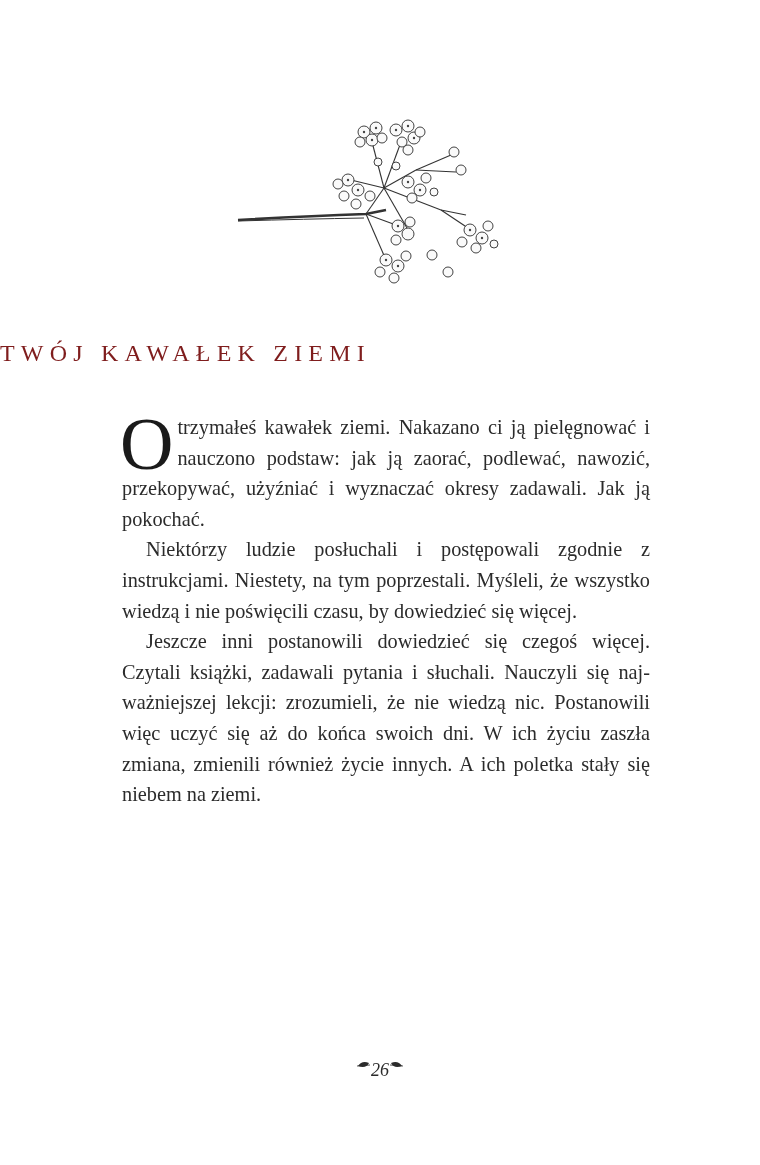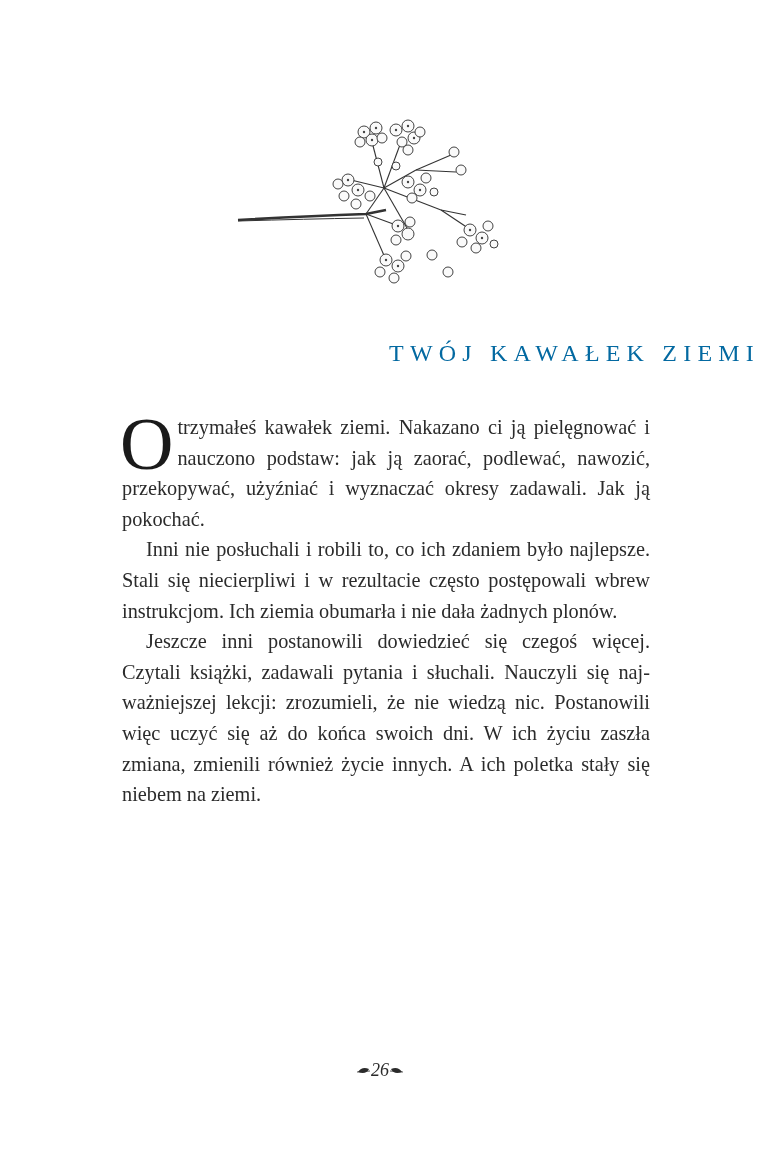--- a/index.html
+++ b/index.html
@@ -20,25 +20,25 @@
       left: 236px;
       top: 110px;
       width: 290px;
       height: 180px;
     }
     .chapter-title {
       position: absolute;
       left: 0;
       top: 340px;
       width: 760px;
-      text-align: right;
+      text-align: left;
       font-family: "Liberation Serif", "DejaVu Serif", serif;
       font-size: 24px;
       letter-spacing: 6.2px;
-      color: #0369a1;
+      color: #7f1d1d;
       white-space: nowrap;
     }
     .body-text {
       position: absolute;
       left: 122px;
       top: 412px;
       width: 528px;
       font-family: "Liberation Serif", "DejaVu Serif", serif;
       font-size: 20.3px;
       line-height: 30.6px;
@@ -66,21 +66,21 @@
       left: 0;
       top: 1060px;
       width: 760px;
       text-align: center;
       font-family: "Liberation Serif", "DejaVu Serif", serif;
       font-style: italic;
       font-size: 18px;
       color: #2b2b2b;
       display: flex;
       justify-content: center;
-      align-items: center;
+      align-items: flex-start;
       gap: 0;
     }
     .leaf svg { display: block; }
   </style>
 </head>
 <body>
 
 <div>
 
   <div class="illustration">
@@ -180,21 +180,21 @@
           <circle cx="234" cy="120" r="1.2"></circle>
           <circle cx="246" cy="128" r="1.2"></circle>
       </g>
     </svg>
   </div>
 
   <div class="chapter-title">TWÓJ KAWAŁEK ZIEMI</div>
 
   <div class="body-text">
     <p class="para first"><span class="dropcap">O</span><span>trzymałeś kawałek ziemi. Nakazano ci ją pielęgnować i nauczono podstaw: jak ją zaorać, podlewać, nawozić, przekopywać, użyźniać i wyznaczać okresy zadawali. Jak ją pokochać.</span></p>
-    <p class="para">Inni nie posłuchali i robili to, co ich zdaniem było najlep­sze. Stali się niecierpliwi i w rezultacie często postępowali wbrew instrukcjom. Ich ziemia obumarła i nie dała żadnych plonów.</p>
+    <p class="para">Niektórzy ludzie posłuchali i postępowali zgodnie z instrukcjami. Niestety, na tym poprzestali. Myśleli, że wszystko wiedzą i nie poświęcili czasu, by dowiedzieć się więcej.</p>
     <p class="para">Jeszcze inni postanowili dowiedzieć się czegoś więcej. Czytali książki, zadawali pytania i słuchali. Nauczyli się naj­ważniejszej lekcji: zrozumieli, że nie wiedzą nic. Postanowili więc uczyć się aż do końca swoich dni. W ich życiu zaszła zmiana, zmienili również życie innych. A ich poletka stały się niebem na ziemi.</p>
   </div>
 
   <div class="folio">
     <span class="leaf">
       <svg width="14" height="10" viewBox="0 0 14 10">
           <path d="M1 6 Q5 0 12 3 Q9 9 1 6 Z" fill="#2b2b2b"></path>
           <path d="M0 6 L13 5" stroke="#2b2b2b" stroke-width="0.8"></path>
         </svg>
     </span>

